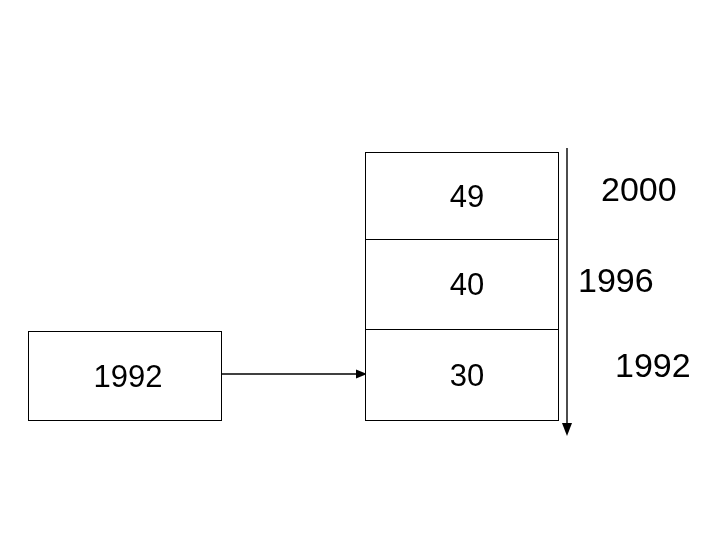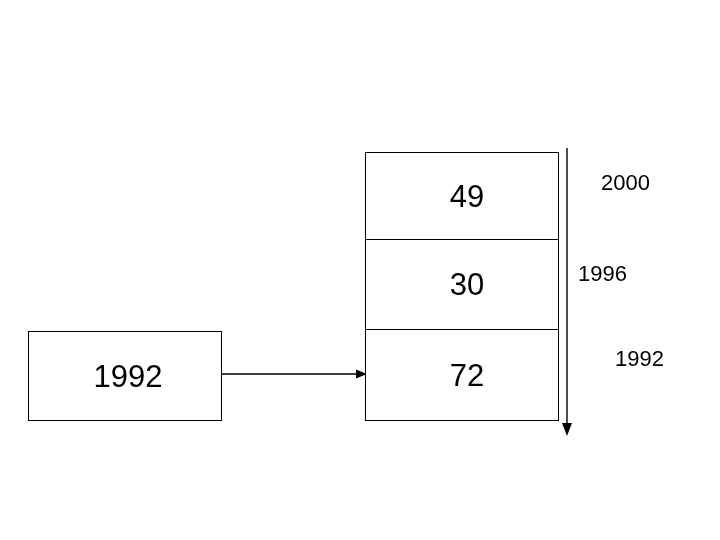--- a/index.html
+++ b/index.html
@@ -85,21 +85,21 @@
     position: absolute;
     left: 556px;
     top: 148px;
     width: 24px;
     height: 288px;
   }
 
   
   .year-label {
     position: absolute;
-    font-size: 22px;
+    font-size: 34px;
     line-height: 1;
     white-space: nowrap;
   }
   .year-label.y0 { left: 601px; top: 172px; }
   .year-label.y1 { left: 578px; top: 263px; }
   .year-label.y2 { left: 615px; top: 348px; }
 </style>
 </head>
 <body>
 
@@ -114,24 +114,24 @@
       <line x1="0" y1="14" x2="140" y2="14" stroke="#000000" stroke-width="1.4"></line>
       <polygon points="146,14 135,9.5 135,18.5" fill="#000000"></polygon>
     </svg>
   </div>
 
   <div class="stack-table">
     <div class="stack-cell r0">
       <span>49</span>
     </div>
     <div class="stack-cell r1">
-      <span>30</span>
+      <span>40</span>
     </div>
     <div class="stack-cell r2">
-      <span>72</span>
+      <span>30</span>
     </div>
   </div>
 
   <div class="timeline-axis">
     <svg width="24" height="288" viewBox="0 0 24 288" xmlns="http://www.w3.org/2000/svg">
       <line x1="11" y1="0" x2="11" y2="277" stroke="#000000" stroke-width="1.4"></line>
       <polygon points="11,288 6,275 16,275" fill="#000000"></polygon>
     </svg>
   </div>
 

